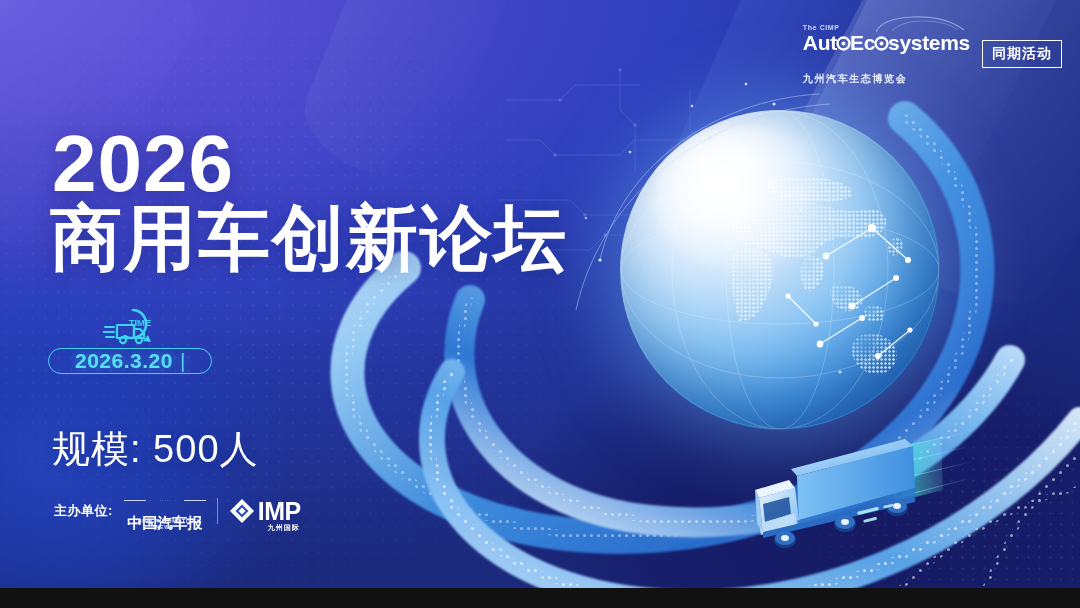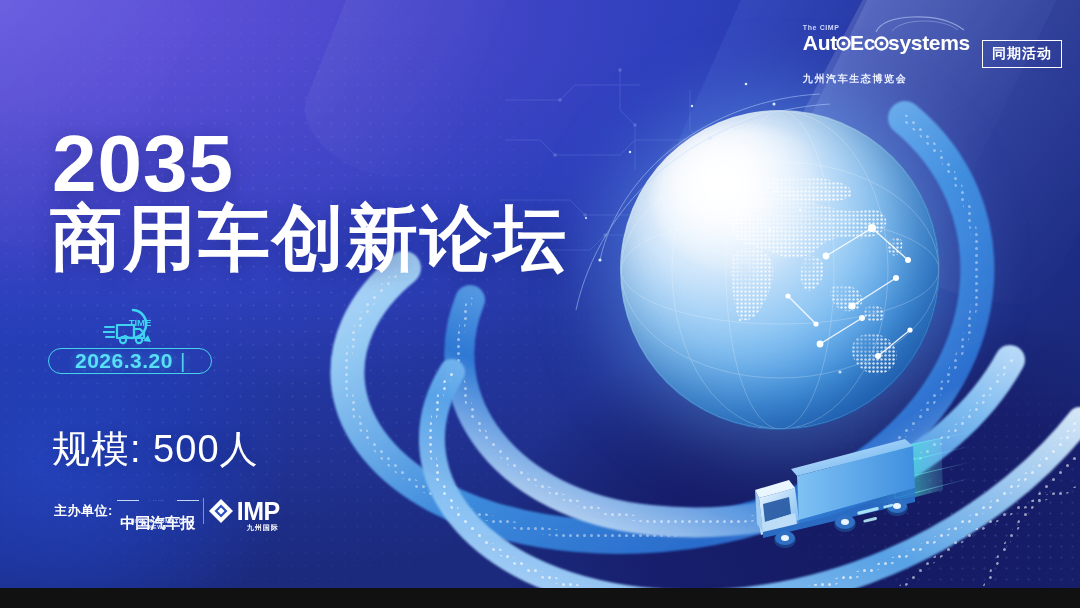--- a/index.html
+++ b/index.html
@@ -146,21 +146,21 @@
     text-shadow:0 0 10px rgba(70,210,250,.5);
   }
   .meta-pill .sep{margin:0 7px;opacity:.9;font-weight:400;}
   .scale{
     position:absolute;top:424px;left:0;
     font-size:38px;font-weight:400;color:#fff;letter-spacing:1px;
     text-shadow:0 2px 14px rgba(10,20,90,.3);
   }
   .org{
     position:absolute;top:494px;left:2px;
-    display:flex;align-items:center;gap:4px;
+    display:flex;align-items:center;gap:11px;
   }
   .org-label{color:#fff;font-size:13px;font-weight:700;letter-spacing:.5px;white-space:nowrap;}
   .can-logo{position:relative;width:82px;height:34px;}
   .can-rule{position:absolute;top:3px;left:0;width:82px;height:7px;}
   .can-cn{
     position:absolute;top:22px;left:0;width:82px;text-align:center;
     font-family:"Liberation Serif","DejaVu Serif",serif;
     font-size:15px;font-weight:700;color:#fff;letter-spacing:0px;
     line-height:1;
   }
@@ -455,21 +455,21 @@
             <circle cx="7.5" cy="7.5" r="2" fill="#fff"></circle>
           </svg></span><span>systems</span>
       </div>
       <div class="brand-cn">九州汽车生态博览会</div>
     </div>
     <div class="brand-badge">同期活动</div>
   </div>
 
   <div class="content">
 
-    <div class="year">2035</div>
+    <div class="year">2026</div>
     <div class="title-cn">商用车创新论坛</div>
 
     <div class="meta-row">
       <svg class="time-icon" viewBox="0 0 68 48">
 
         <path d="M30,10 A14,14 0 1,1 22,36" fill="none" stroke="#3fd3f2" stroke-width="2.6" stroke-linecap="round"></path>
         <path d="M45,35 L40,41 L48,42 Z" fill="#3fd3f2"></path>
         <text x="37" y="26" font-family="Liberation Sans, sans-serif" font-size="9.5" font-weight="700" fill="#3fd3f2" text-anchor="middle">TIME</text>
 
         <g fill="none" stroke="#3fd3f2" stroke-width="2.2" stroke-linejoin="round">

